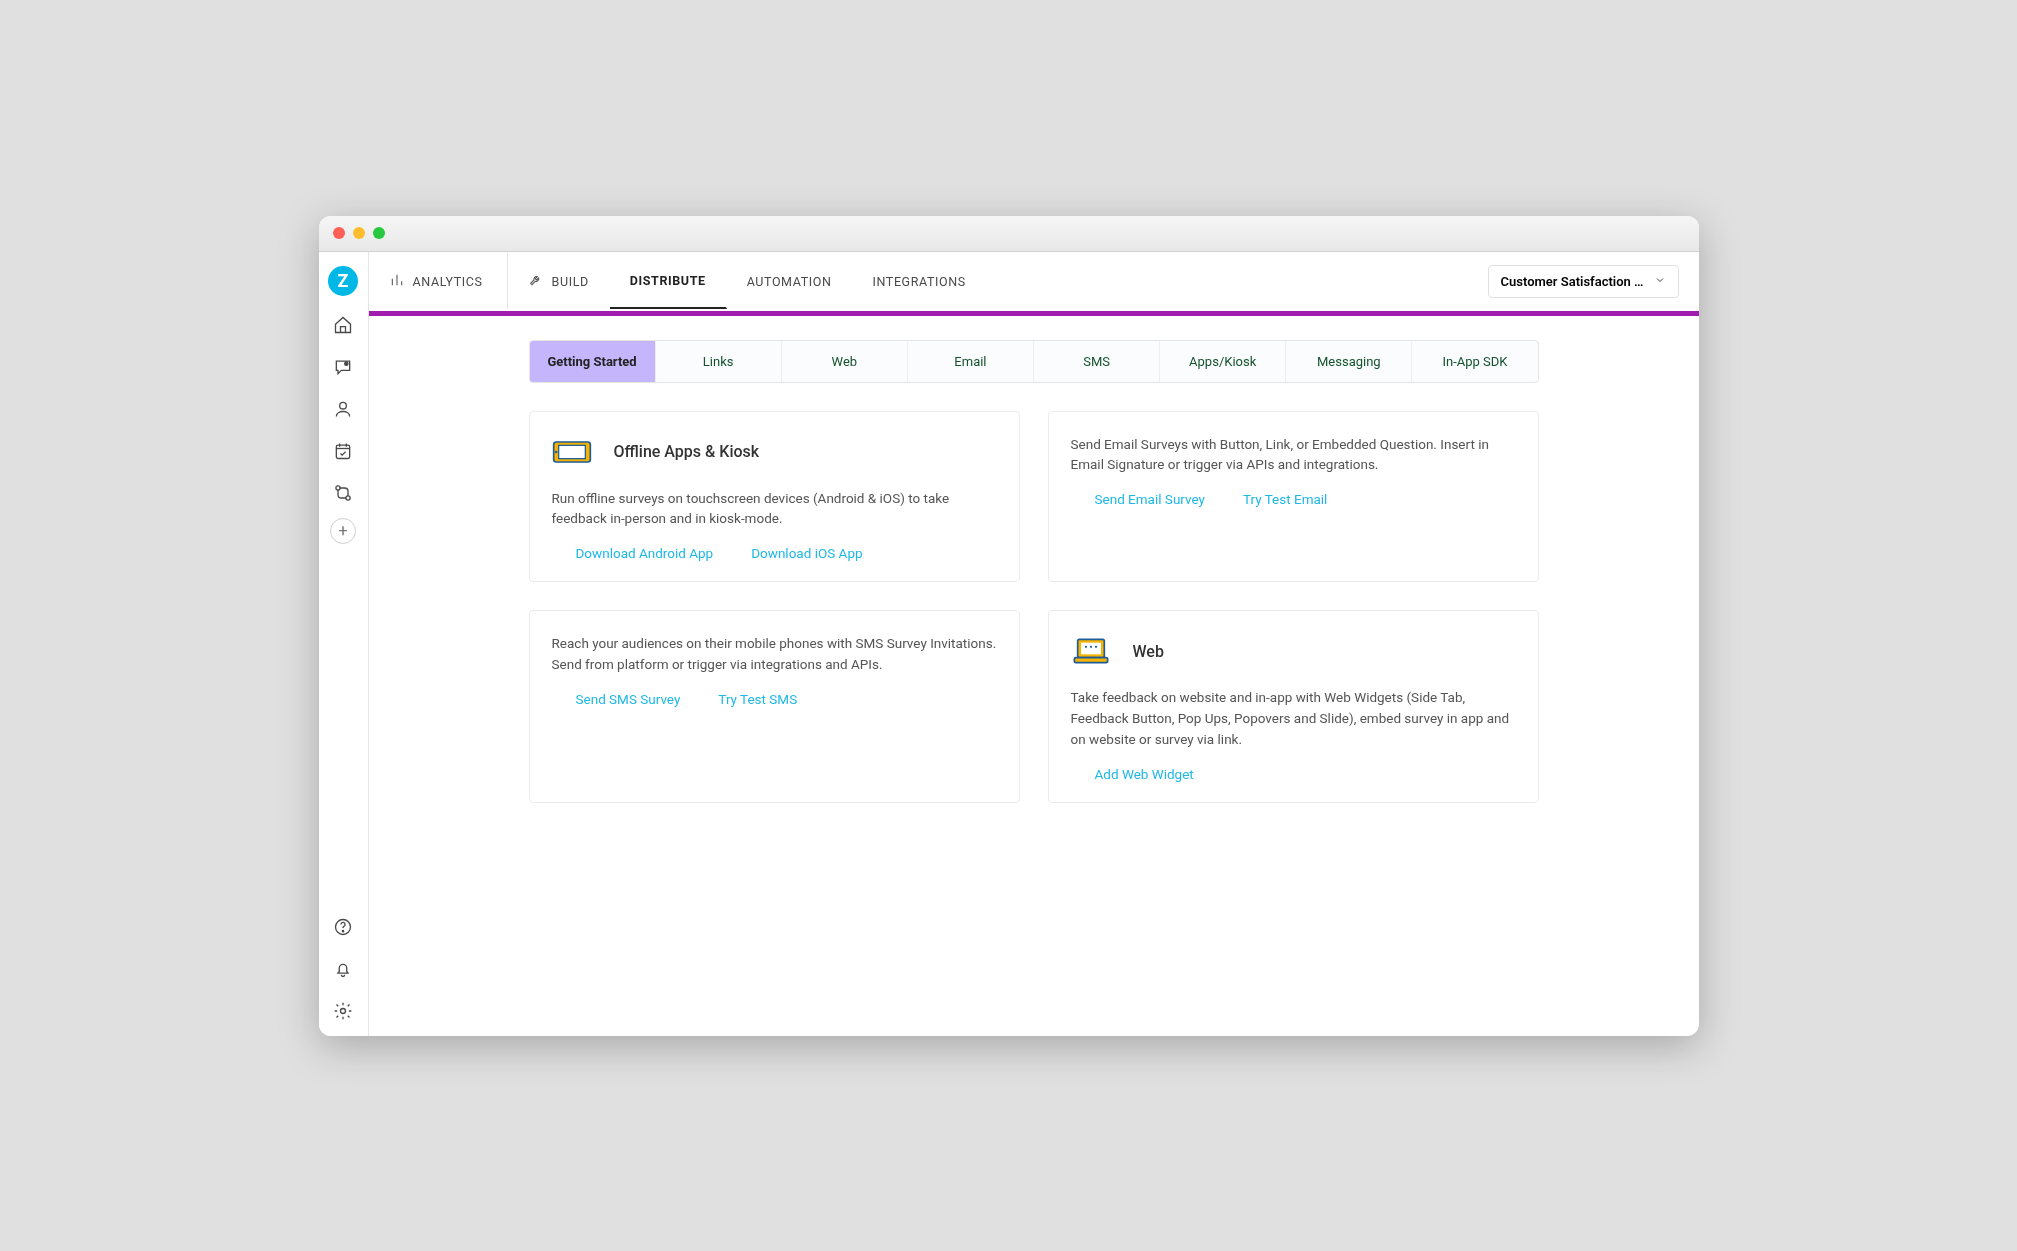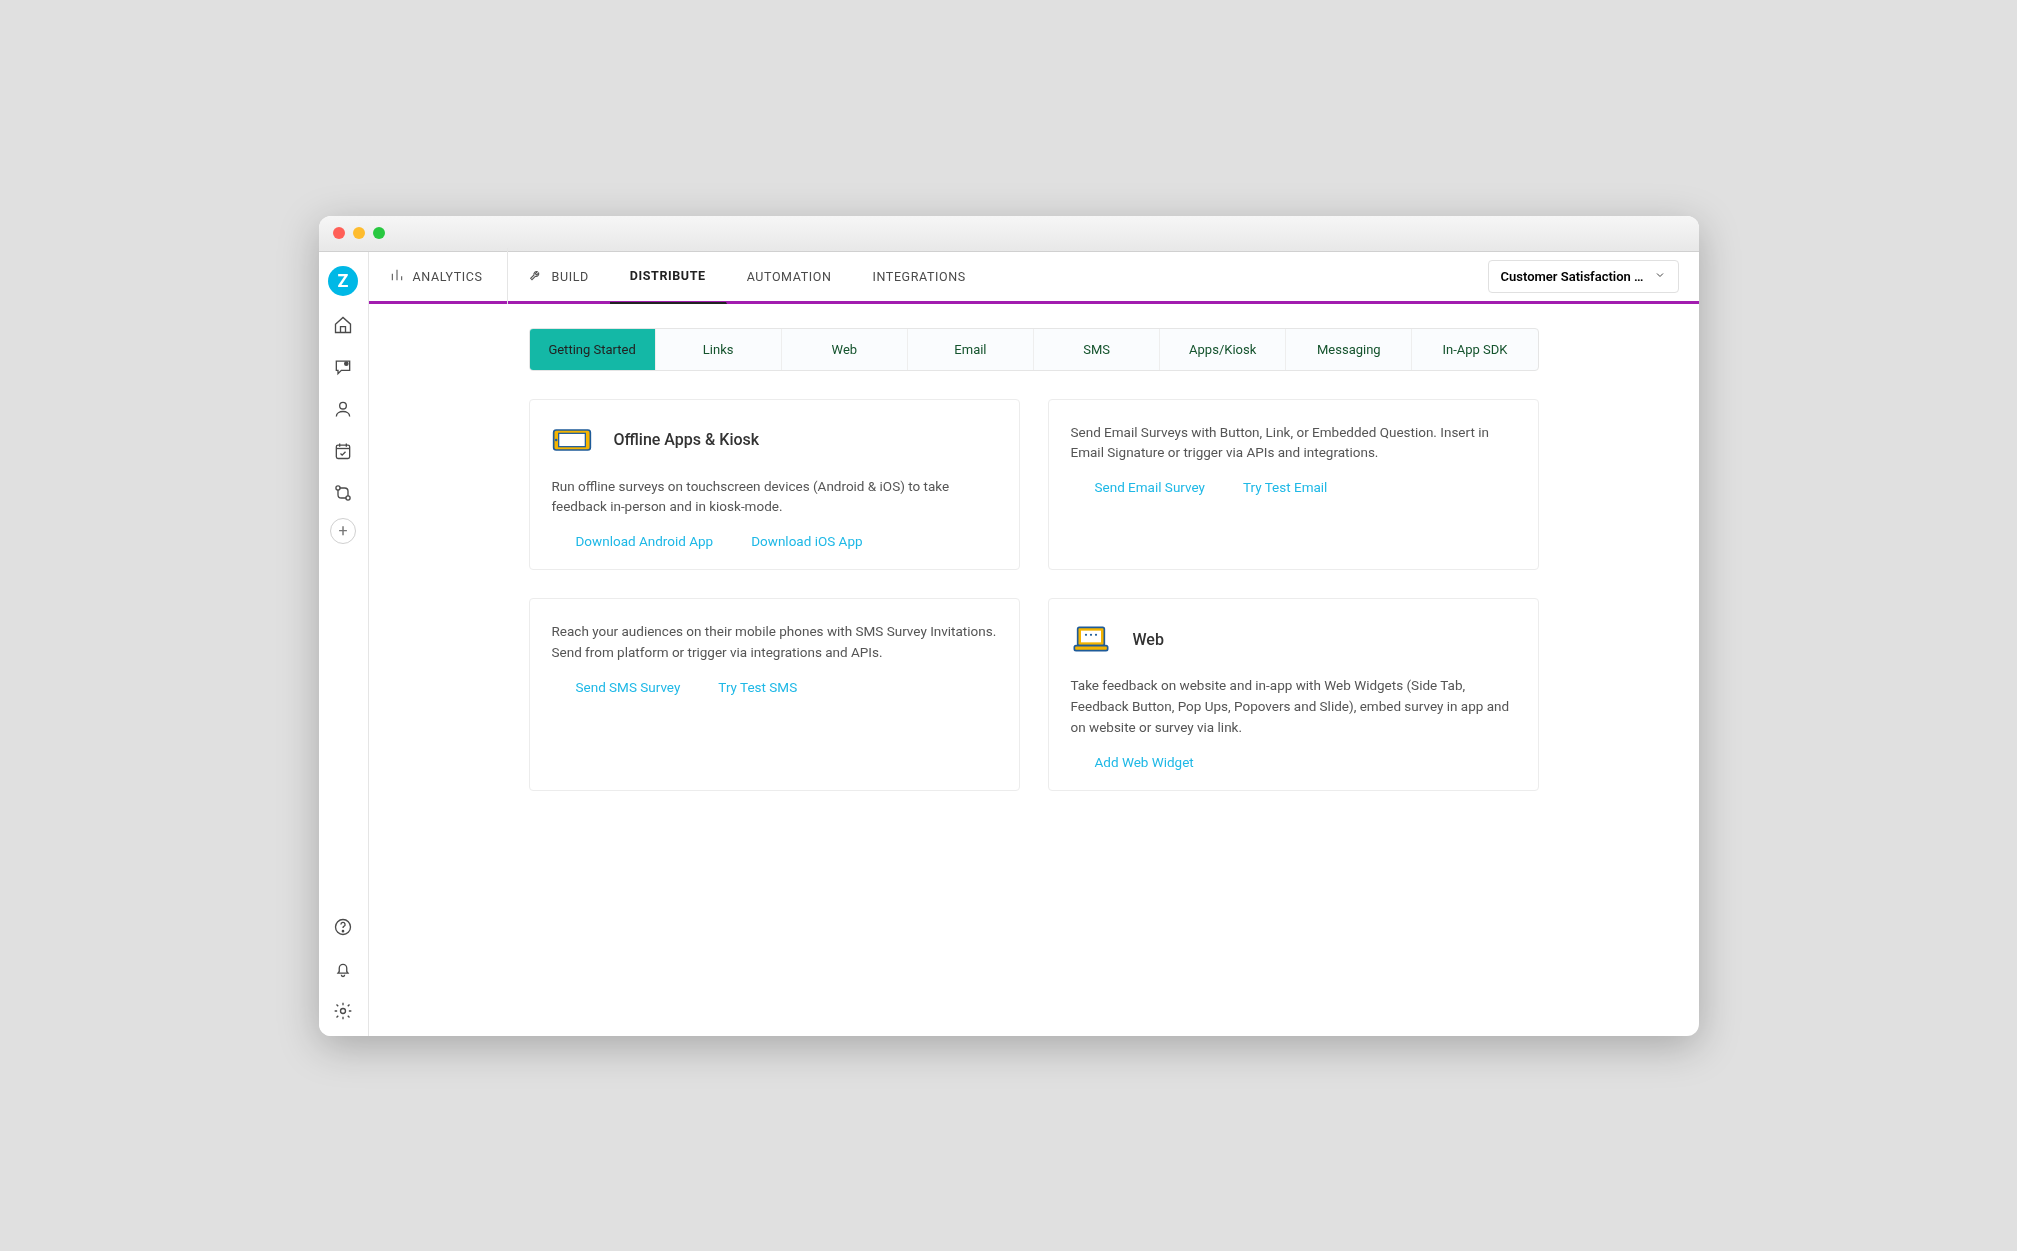--- a/index.html
+++ b/index.html
@@ -65,22 +65,22 @@
     margin-top:14px;
     width:26px; height:26px;
     border:1px solid #d0d0d0;
     border-radius:50%;
     display:flex; align-items:center; justify-content:center;
     color:#777; font-size:16px; cursor:pointer;
   }
   .side-spacer { flex:1; }
   .main { flex:1; display:flex; flex-direction:column; }
   .topnav {
-    height:52px;
-    border-bottom:3px solid #a21caf;
+    height:64px;
+    border-bottom:5px solid #a21caf;
     display:flex;
     align-items:center;
     padding:0 20px 0 0;
   }
   .nav-item {
     height:56px;
     display:flex; align-items:center; gap:8px;
     padding:0 20px;
     font-size:12.5px;
     letter-spacing:0.6px;
@@ -113,21 +113,21 @@
   .subtab {
     flex:1;
     text-align:center;
     padding:13px 10px;
     font-size:13px;
     color:#14532d;
     cursor:pointer;
     border-right:1px solid #eee;
   }
   .subtab:last-child{border-right:none;}
-  .subtab.active { color:#222; font-weight:400; background:#14b8a6; }
+  .subtab.active { color:#222; font-weight:700; background:#c4b5fd; }
   .cards { display:grid; grid-template-columns:1fr 1fr; gap:28px; }
   .card {
     border:1px solid #ececec;
     border-radius:4px;
     padding:22px 22px 20px 22px;
   }
   .card-head { display:flex; align-items:center; gap:22px; margin-bottom:18px; }
   .card-icon { width:40px; height:36px; display:flex; align-items:center; justify-content:center; }
   .card-title { font-size:16px; color:#333; font-weight:500; }
   .card-desc { font-size:13.5px; color:#555; line-height:1.55; margin-bottom:16px; }

